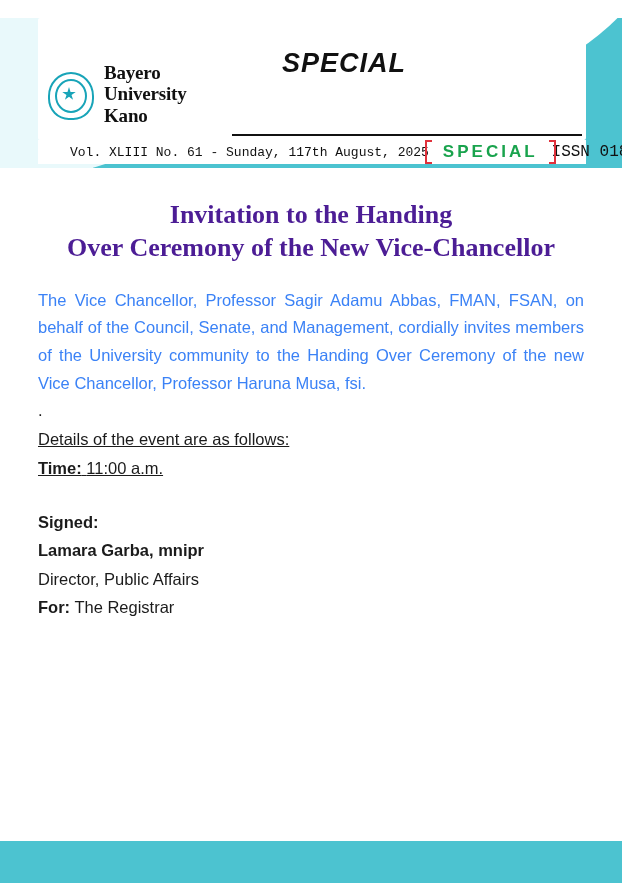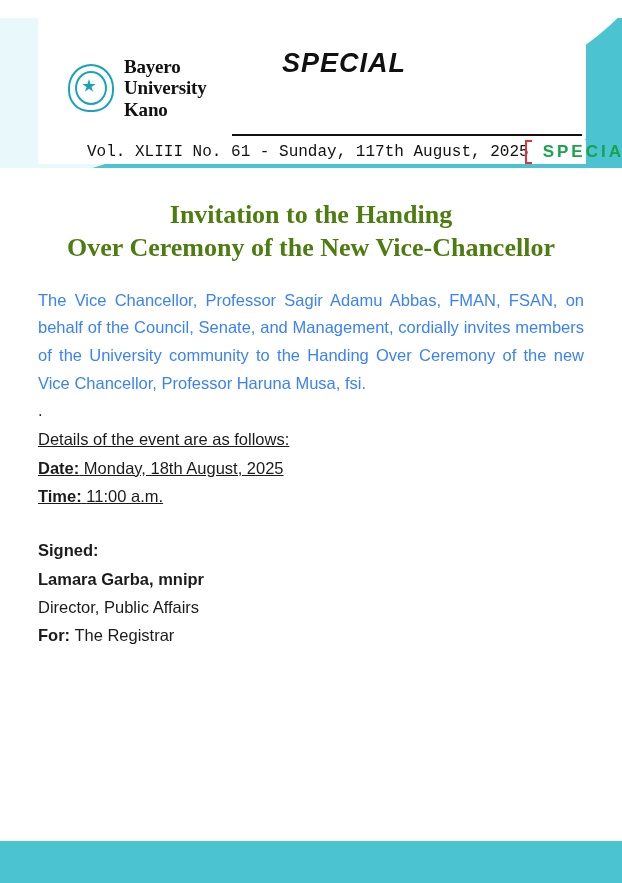--- a/index.html
+++ b/index.html
@@ -64,25 +64,26 @@
     top: 18px;
     width: 548px;
     height: 122px;
     background: #ffffff;
     border-radius: 2px;
   }
 
   
   .logo-wrap {
     position: absolute;
-    left: 64px;
+    left: 44px;
     top: 56px;
     width: 180px;
     height: 76px;
     display: flex;
+    align-items: center;
   }
   .logo-mark {
     width: 52px;
     height: 60px;
     position: relative;
     flex: none;
   }
   .logo-mark .ring {
     position: absolute;
     left: 4px;
@@ -166,23 +167,23 @@
     top: 140px;
     width: 548px;
     height: 24px;
     display: flex;
     align-items: center;
     justify-content: space-between;
     background: #ffffff;
   }
   .info-vol {
     font-family: "Liberation Mono", monospace;
-    font-size: 16px;
-    color: #111111;
-    padding-left: 49px;
+    font-size: 13px;
+    color: #111111;
+    padding-left: 32px;
     white-space: nowrap;
   }
   .info-special {
     font-family: "Liberation Sans", sans-serif;
     font-weight: bold;
     font-size: 17px;
     letter-spacing: 3px;
     color: #19a34d;
     position: relative;
     padding: 0 14px;
@@ -213,21 +214,21 @@
     top: 168px;
     width: 622px;
   }
   .headline {
     margin: 30px 36px 0 36px;
     text-align: center;
     font-family: "Liberation Serif", serif;
     font-weight: bold;
     font-size: 26px;
     line-height: 1.28;
-    color: #4d7c0f;
+    color: #4c1d95;
   }
   .body-text {
     margin: 22px 38px 0 38px;
     font-family: "Liberation Sans", sans-serif;
     font-size: 16.5px;
     line-height: 1.68;
     color: #3b82f6;
     text-align: justify;
   }
   .dot-line {
@@ -315,24 +316,20 @@
       <div>Over Ceremony of the New Vice-Chancellor</div>
     </div>
 
     <p class="body-text">The Vice Chancellor, Professor Sagir Adamu Abbas, FMAN, FSAN, on behalf of the Council, Senate, and Management, cordially invites members of the University community to the Handing Over Ceremony of the new Vice Chancellor, Professor Haruna Musa, fsi.</p>
 
     <div class="dot-line">.</div>
 
     <div class="detail-line">Details of the event are as follows:</div>
 
     <div class="detail-line">
-      <span class="lbl">Date:</span>
-      <span>Monday, 18th August, 2025</span>
-    </div>
-    <div class="detail-line">
       <span class="lbl">Time:</span>
       <span>11:00 a.m.</span>
     </div>
 
     <div class="signoff">
       <div class="b">Signed:</div>
       <div class="b">Lamara Garba, mnipr</div>
       <div>Director, Public Affairs</div>
       <div>
         <span class="b">For:</span>

